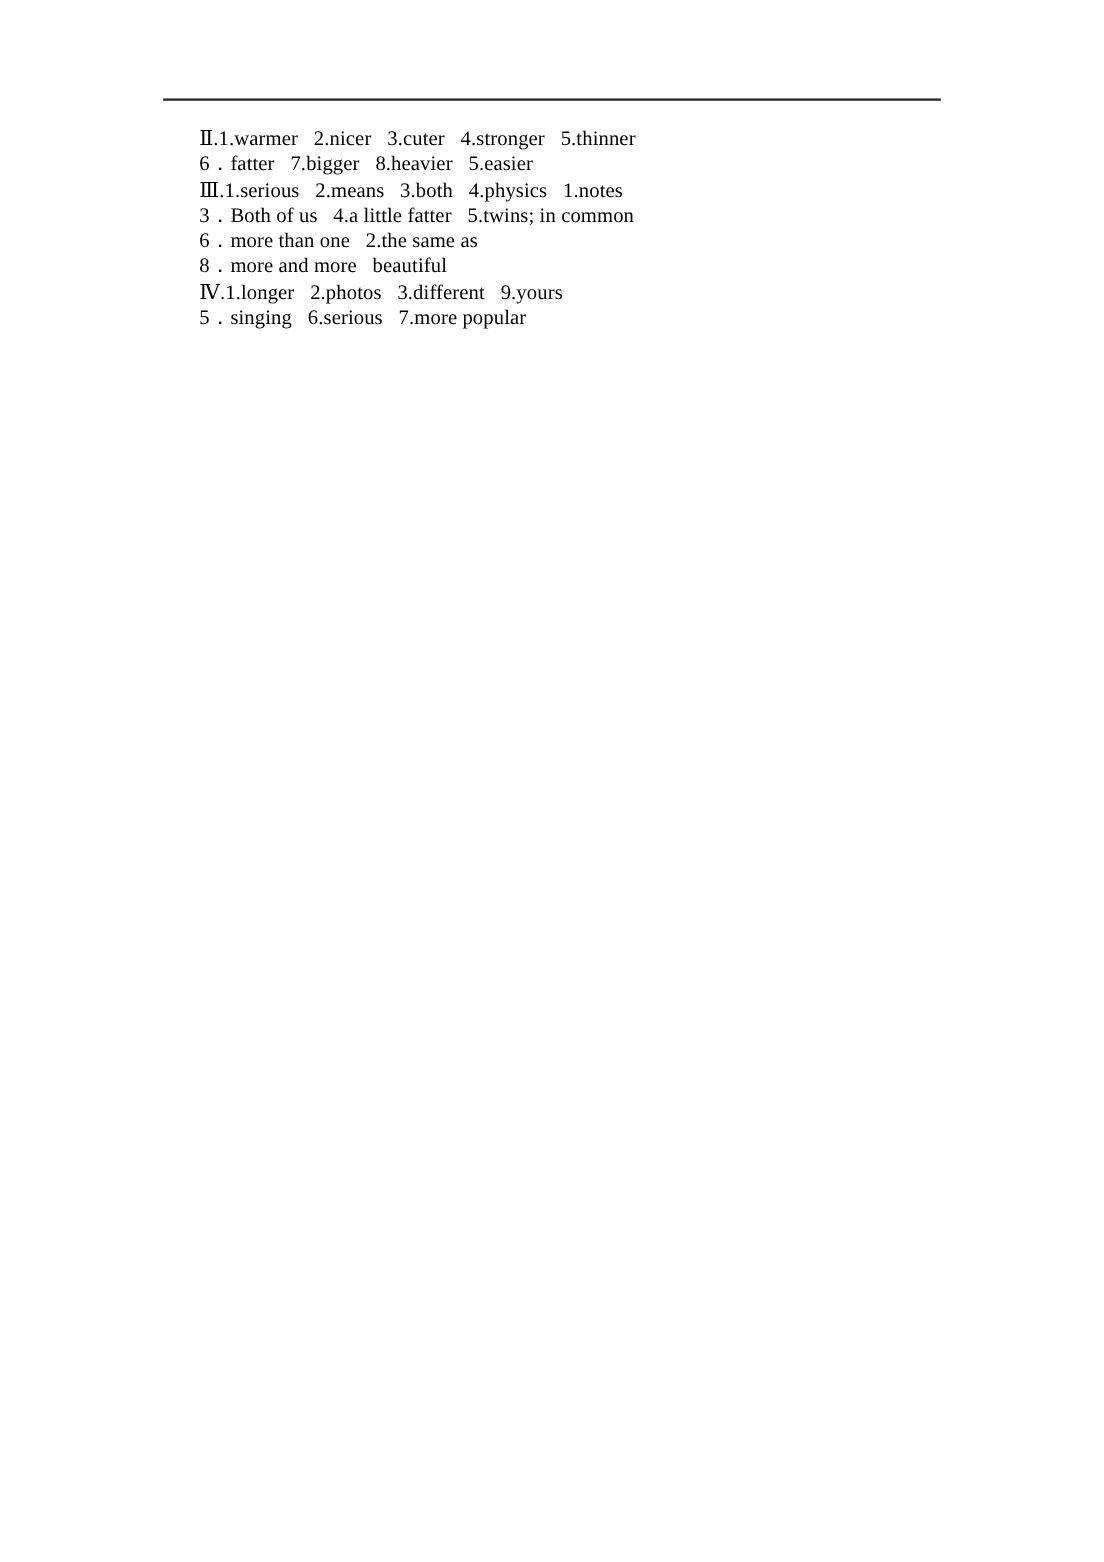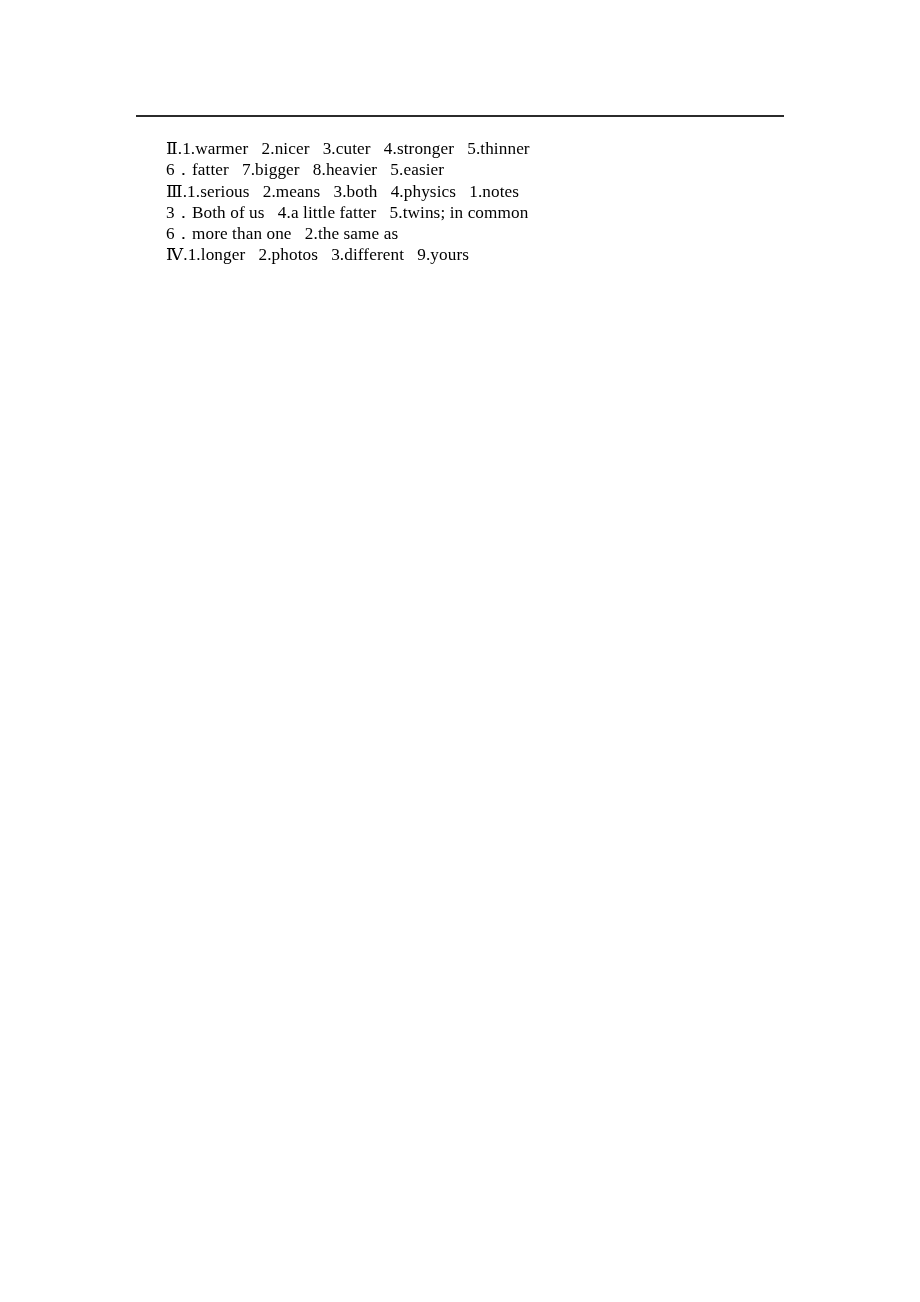--- a/index.html
+++ b/index.html
@@ -14,21 +14,20 @@
     color: #000000;
     -webkit-font-smoothing: antialiased;
   }
 
   .page {
     position: relative;
     width: 920px;
     height: 932px;
     background: #ffffff;
     overflow: hidden;
-    margin-top: 33px;
   }
 
   
   .header-rule {
     position: absolute;
     left: 136px;
     top: 82px;
     width: 648px;
     height: 2px;
     background: #2b2b2b;
@@ -56,16 +55,18 @@
 <div class="page">
 
   <div class="header-rule"></div>
 
   <div class="answer-key">
     <div class="answer-line">Ⅱ.1.warmer   2.nicer   3.cuter   4.stronger   5.thinner</div>
     <div class="answer-line">6．fatter   7.bigger   8.heavier   5.easier</div>
     <div class="answer-line">Ⅲ.1.serious   2.means   3.both   4.physics   1.notes</div>
     <div class="answer-line">3．Both of us   4.a little fatter   5.twins; in common</div>
     <div class="answer-line">6．more than one   2.the same as</div>
+    <div class="answer-line">8．more and more   beautiful</div>
     <div class="answer-line">Ⅳ.1.longer   2.photos   3.different   9.yours</div>
+    <div class="answer-line">5．singing   6.serious   7.more popular</div>
   </div>
 
 </div>
 
 </body></html>

